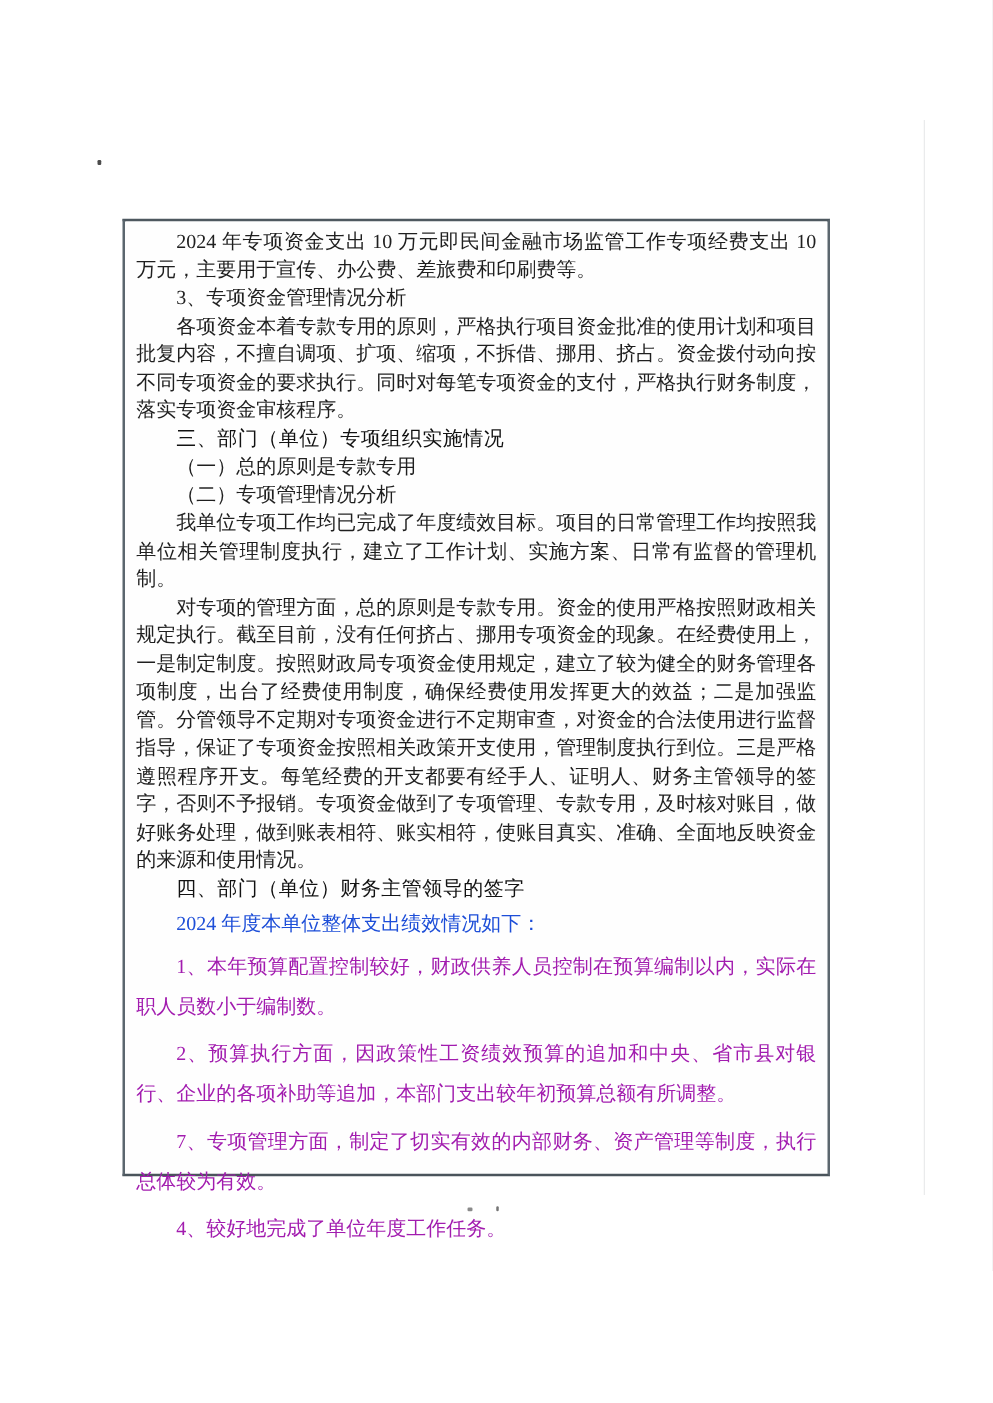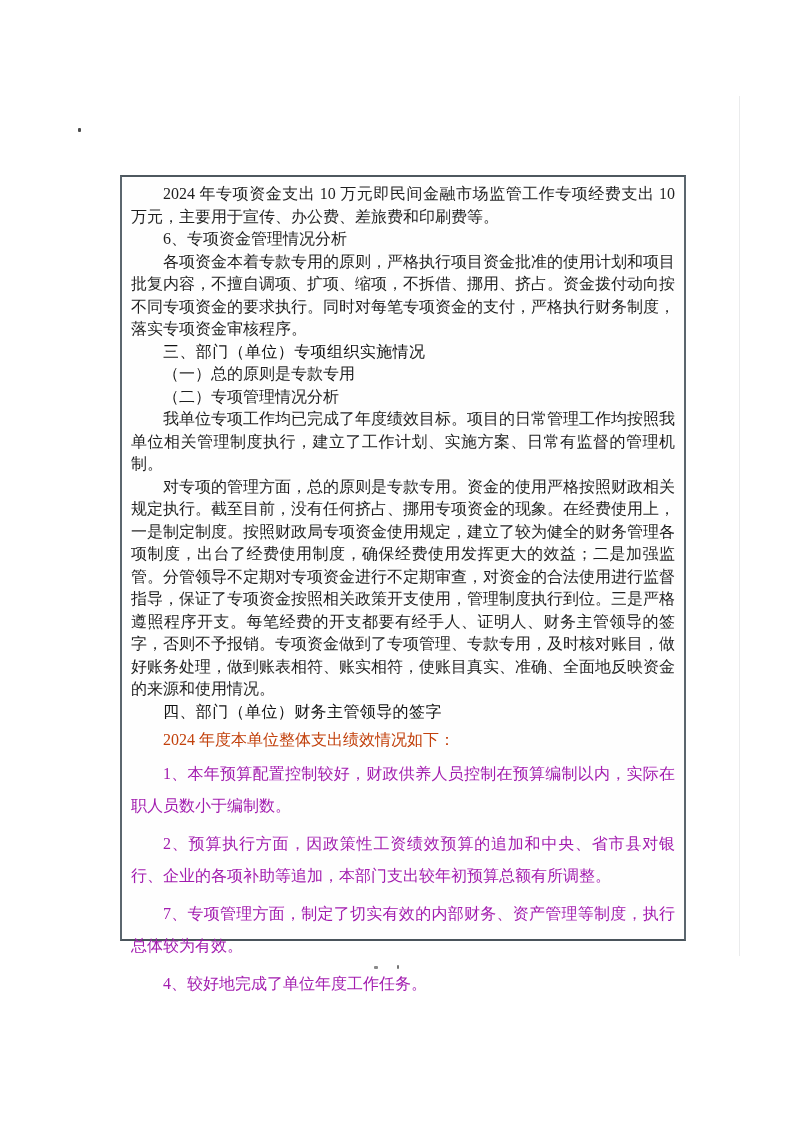--- a/index.html
+++ b/index.html
@@ -7,21 +7,21 @@
     position:relative;
     width:794px;height:1122px;
     background:#ffffff;
     margin:0 auto;
     overflow:hidden;
     font-family:"Liberation Serif","DejaVu Serif",serif;
     color:#212121;
   }
   .doc-box{
     position:absolute;
-    left:120px;top:175px;
+    left:98px;top:175px;
     width:566px;height:766px;
     box-sizing:border-box;
     border:2px solid #5b666e;
     border-top-color:#4e585f;
     border-bottom-color:#4a545b;
     background:#fefefe;
     padding:6px 9px 0 9px;
   }
   p{margin:0;}
   .para-body{
@@ -39,21 +39,21 @@
     line-height:22.5px;
     text-indent:2em;
     letter-spacing:0.4px;
     color:#121212;
   }
   .para-intro{
     font-size:16px;
     line-height:22.5px;
     text-indent:2em;
     margin-top:6px;
-    color:#c2410c;
+    color:#1d4ed8;
   }
   .para-spaced{
     font-size:16px;
     line-height:32px;
     text-align:justify;
     text-justify:inter-ideograph;
     text-indent:2em;
     margin-top:6px;
     color:#a21caf;
   }
@@ -77,21 +77,21 @@
 
 <div class="page">
 
   <span class="speck speck-a"></span>
   <span class="speck speck-b"></span>
   <span class="speck speck-c"></span>
   <span class="scan-edge-line"></span>
 
   <div class="doc-box">
     <p class="para-body">2024 年专项资金支出 10 万元即民间金融市场监管工作专项经费支出 10 万元，主要用于宣传、办公费、差旅费和印刷费等。</p>
-    <p class="para-body">6、专项资金管理情况分析</p>
+    <p class="para-body">3、专项资金管理情况分析</p>
     <p class="para-body">各项资金本着专款专用的原则，严格执行项目资金批准的使用计划和项目批复内容，不擅自调项、扩项、缩项，不拆借、挪用、挤占。资金拨付动向按不同专项资金的要求执行。同时对每笔专项资金的支付，严格执行财务制度，落实专项资金审核程序。</p>
     <p class="para-heading">三、部门（单位）专项组织实施情况</p>
     <p class="para-body">（一）总的原则是专款专用</p>
     <p class="para-body">（二）专项管理情况分析</p>
     <p class="para-body">我单位专项工作均已完成了年度绩效目标。项目的日常管理工作均按照我单位相关管理制度执行，建立了工作计划、实施方案、日常有监督的管理机制。</p>
     <p class="para-body">对专项的管理方面，总的原则是专款专用。资金的使用严格按照财政相关规定执行。截至目前，没有任何挤占、挪用专项资金的现象。在经费使用上，一是制定制度。按照财政局专项资金使用规定，建立了较为健全的财务管理各项制度，出台了经费使用制度，确保经费使用发挥更大的效益；二是加强监管。分管领导不定期对专项资金进行不定期审查，对资金的合法使用进行监督指导，保证了专项资金按照相关政策开支使用，管理制度执行到位。三是严格遵照程序开支。每笔经费的开支都要有经手人、证明人、财务主管领导的签字，否则不予报销。专项资金做到了专项管理、专款专用，及时核对账目，做好账务处理，做到账表相符、账实相符，使账目真实、准确、全面地反映资金的来源和使用情况。</p>
     <p class="para-heading">四、部门（单位）财务主管领导的签字</p>
     <p class="para-intro">2024 年度本单位整体支出绩效情况如下：</p>
     <p class="para-spaced">1、本年预算配置控制较好，财政供养人员控制在预算编制以内，实际在职人员数小于编制数。</p>
     <p class="para-spaced">2、预算执行方面，因政策性工资绩效预算的追加和中央、省市县对银行、企业的各项补助等追加，本部门支出较年初预算总额有所调整。</p>

